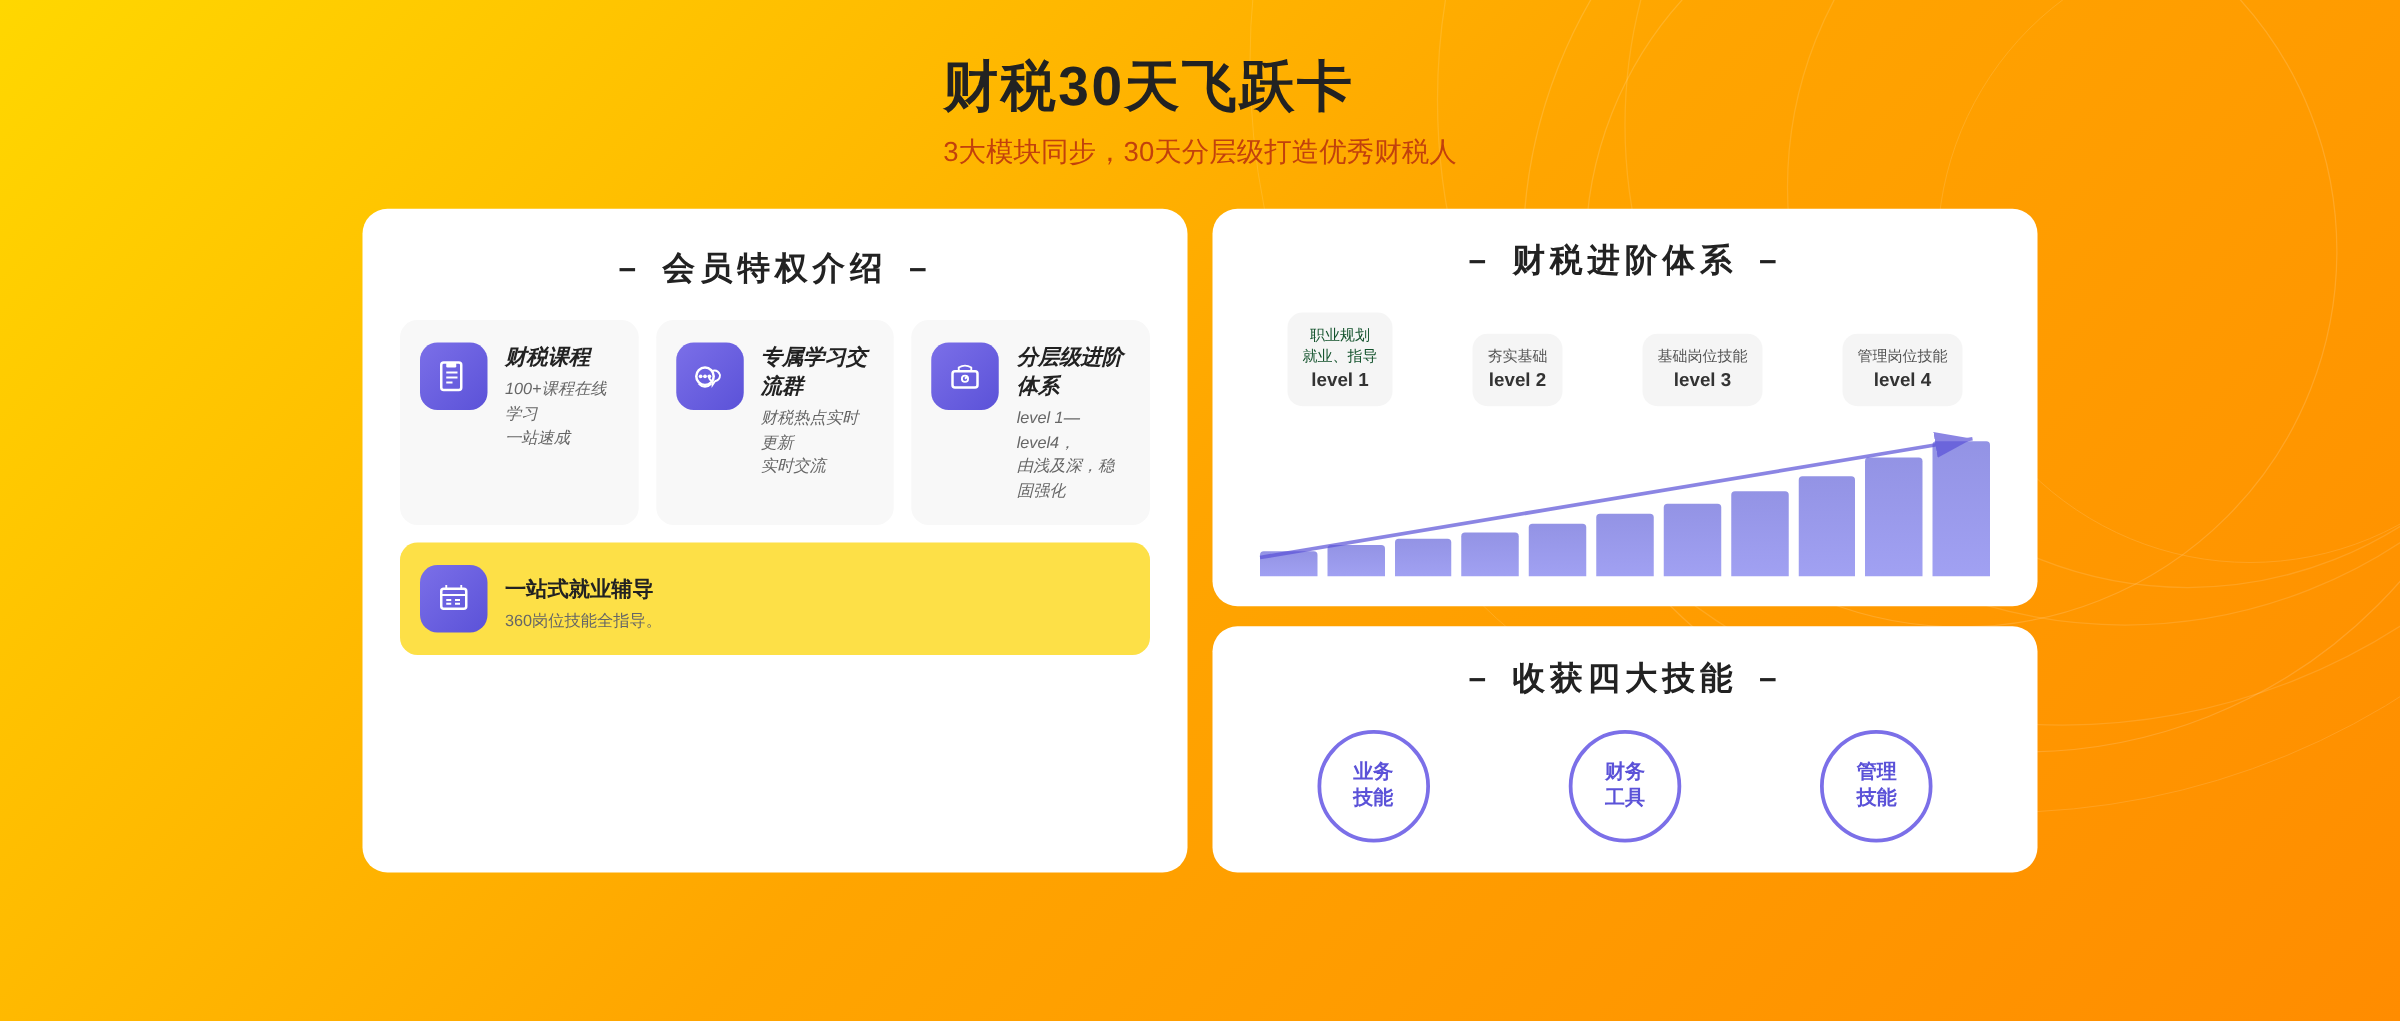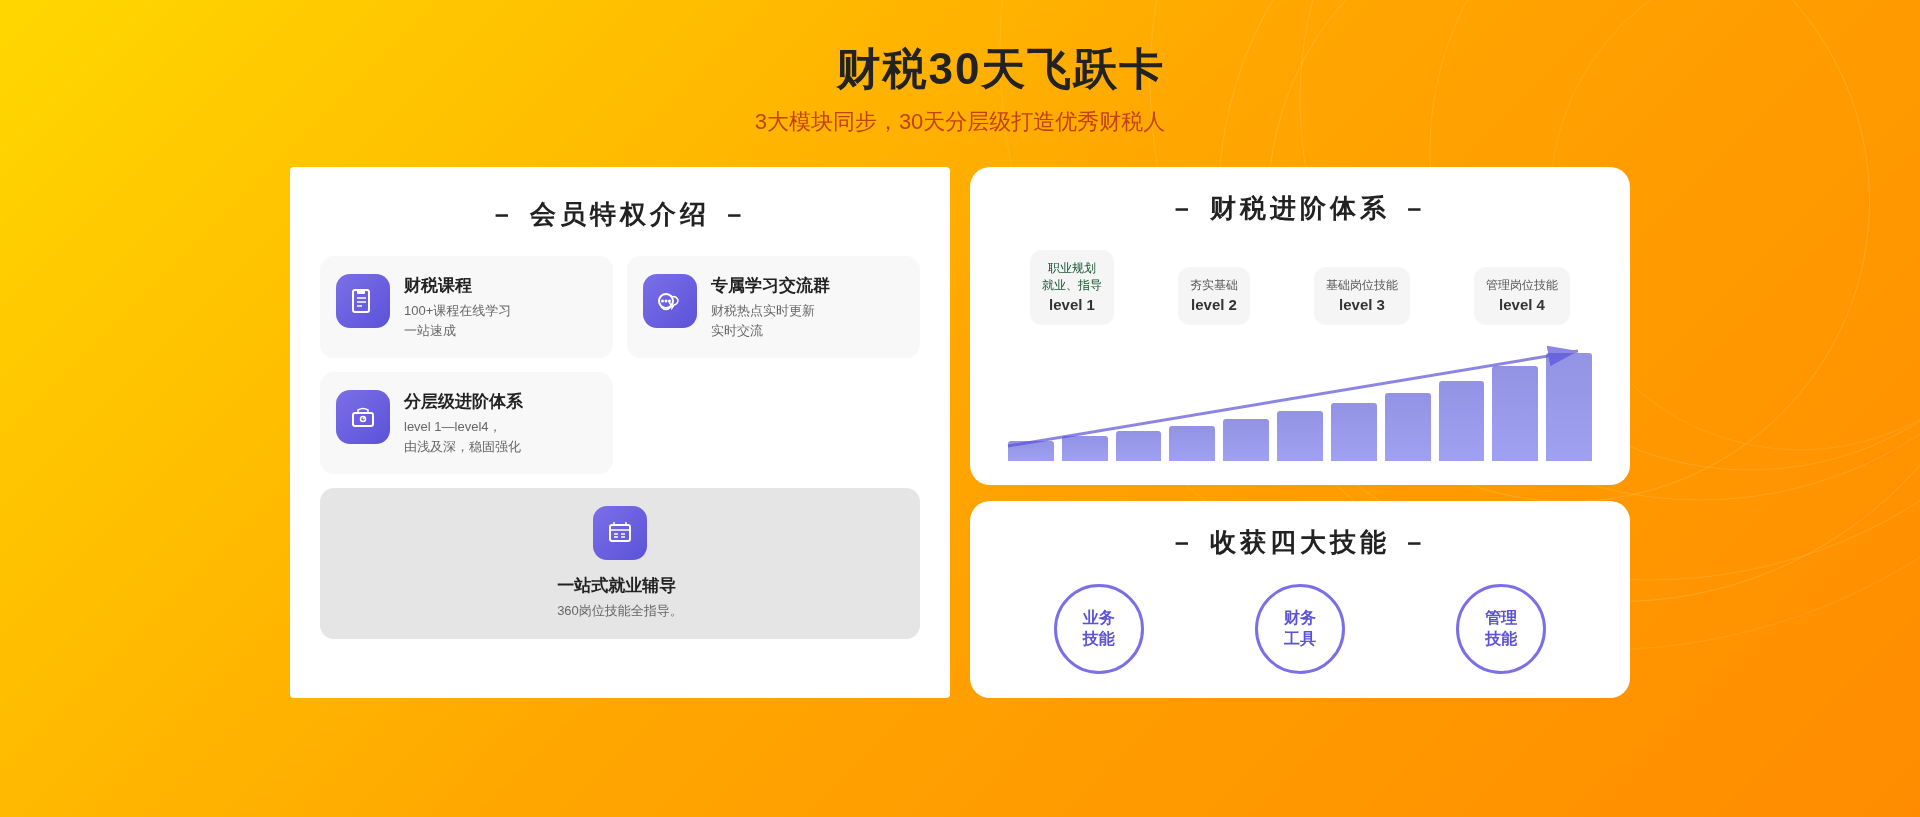--- a/index.html
+++ b/index.html
@@ -39,21 +39,21 @@
       z-index: 1;
       display: flex;
       flex-direction: column;
       align-items: center;
       padding: 40px 20px 30px;
       height: 100%;
     }
 
     
     .header {
-      text-align: right;
+      text-align: left;
       margin-bottom: 30px;
     }
     .main-title {
       font-size: 44px;
       font-weight: 700;
       color: #222;
       letter-spacing: 2px;
       margin-bottom: 8px;
     }
     .sub-title {
@@ -65,40 +65,41 @@
     
     .main-content {
       display: flex;
       gap: 20px;
       width: 1340px;
     }
 
     
     .left-panel {
       background: #fff;
-      border-radius: 4px;
+      border-radius: 20px;
       padding: 30px 30px 30px 30px;
       width: 660px;
       flex-shrink: 0;
     }
 
     .panel-title {
       text-align: center;
       font-size: 26px;
       font-weight: 600;
       color: #222;
       margin-bottom: 24px;
       letter-spacing: 4px;
     }
 
     .feature-grid {
       display: grid;
-      grid-template-columns: 1fr 1fr;
+      grid-template-columns: 1fr 1fr 1fr;
       gap: 14px;
       margin-bottom: 14px;
+      font-style: italic;
     }
 
     .feature-item {
       background: #f8f8f8;
       border-radius: 14px;
       padding: 18px 16px;
       display: flex;
       align-items: flex-start;
       gap: 14px;
     }
@@ -127,28 +128,27 @@
       margin-bottom: 4px;
     }
     .feature-desc {
       font-size: 13px;
       color: #666;
       line-height: 1.5;
     }
 
     
     .feature-single {
-      background: #e5e5e5;
+      background: #fde047;
       border-radius: 14px;
       padding: 18px 16px;
       display: flex;
-      align-items: center;
+      align-items: flex-end;
       gap: 14px;
       width: 100%;
-      flex-direction: column;
     }
 
     
     .right-panels {
       display: flex;
       flex-direction: column;
       gap: 16px;
       flex: 1;
     }
 

